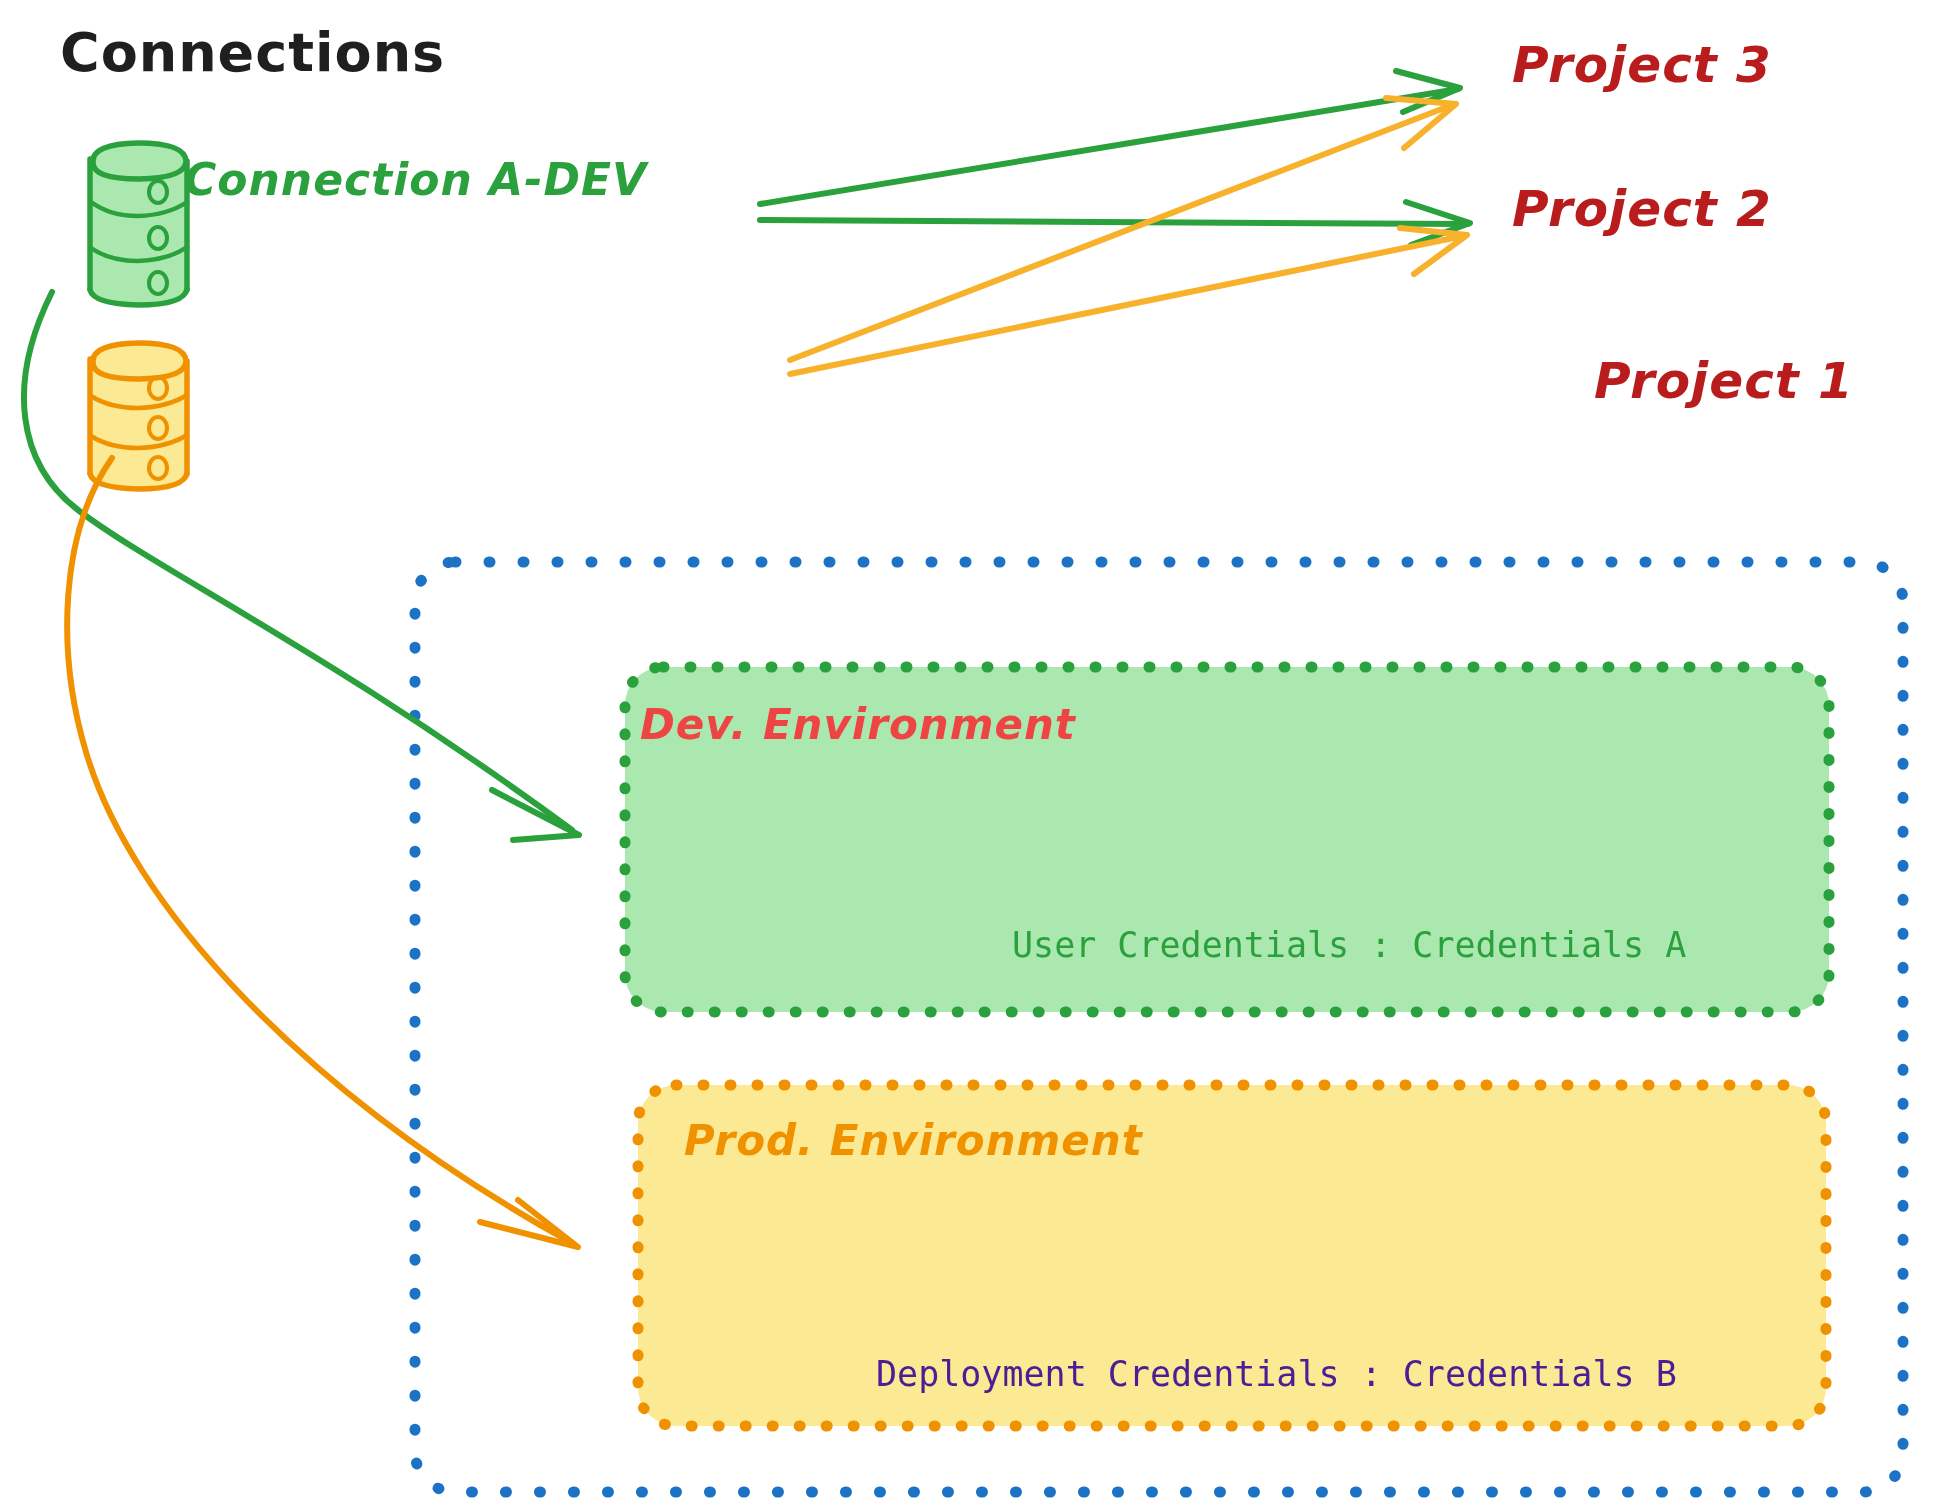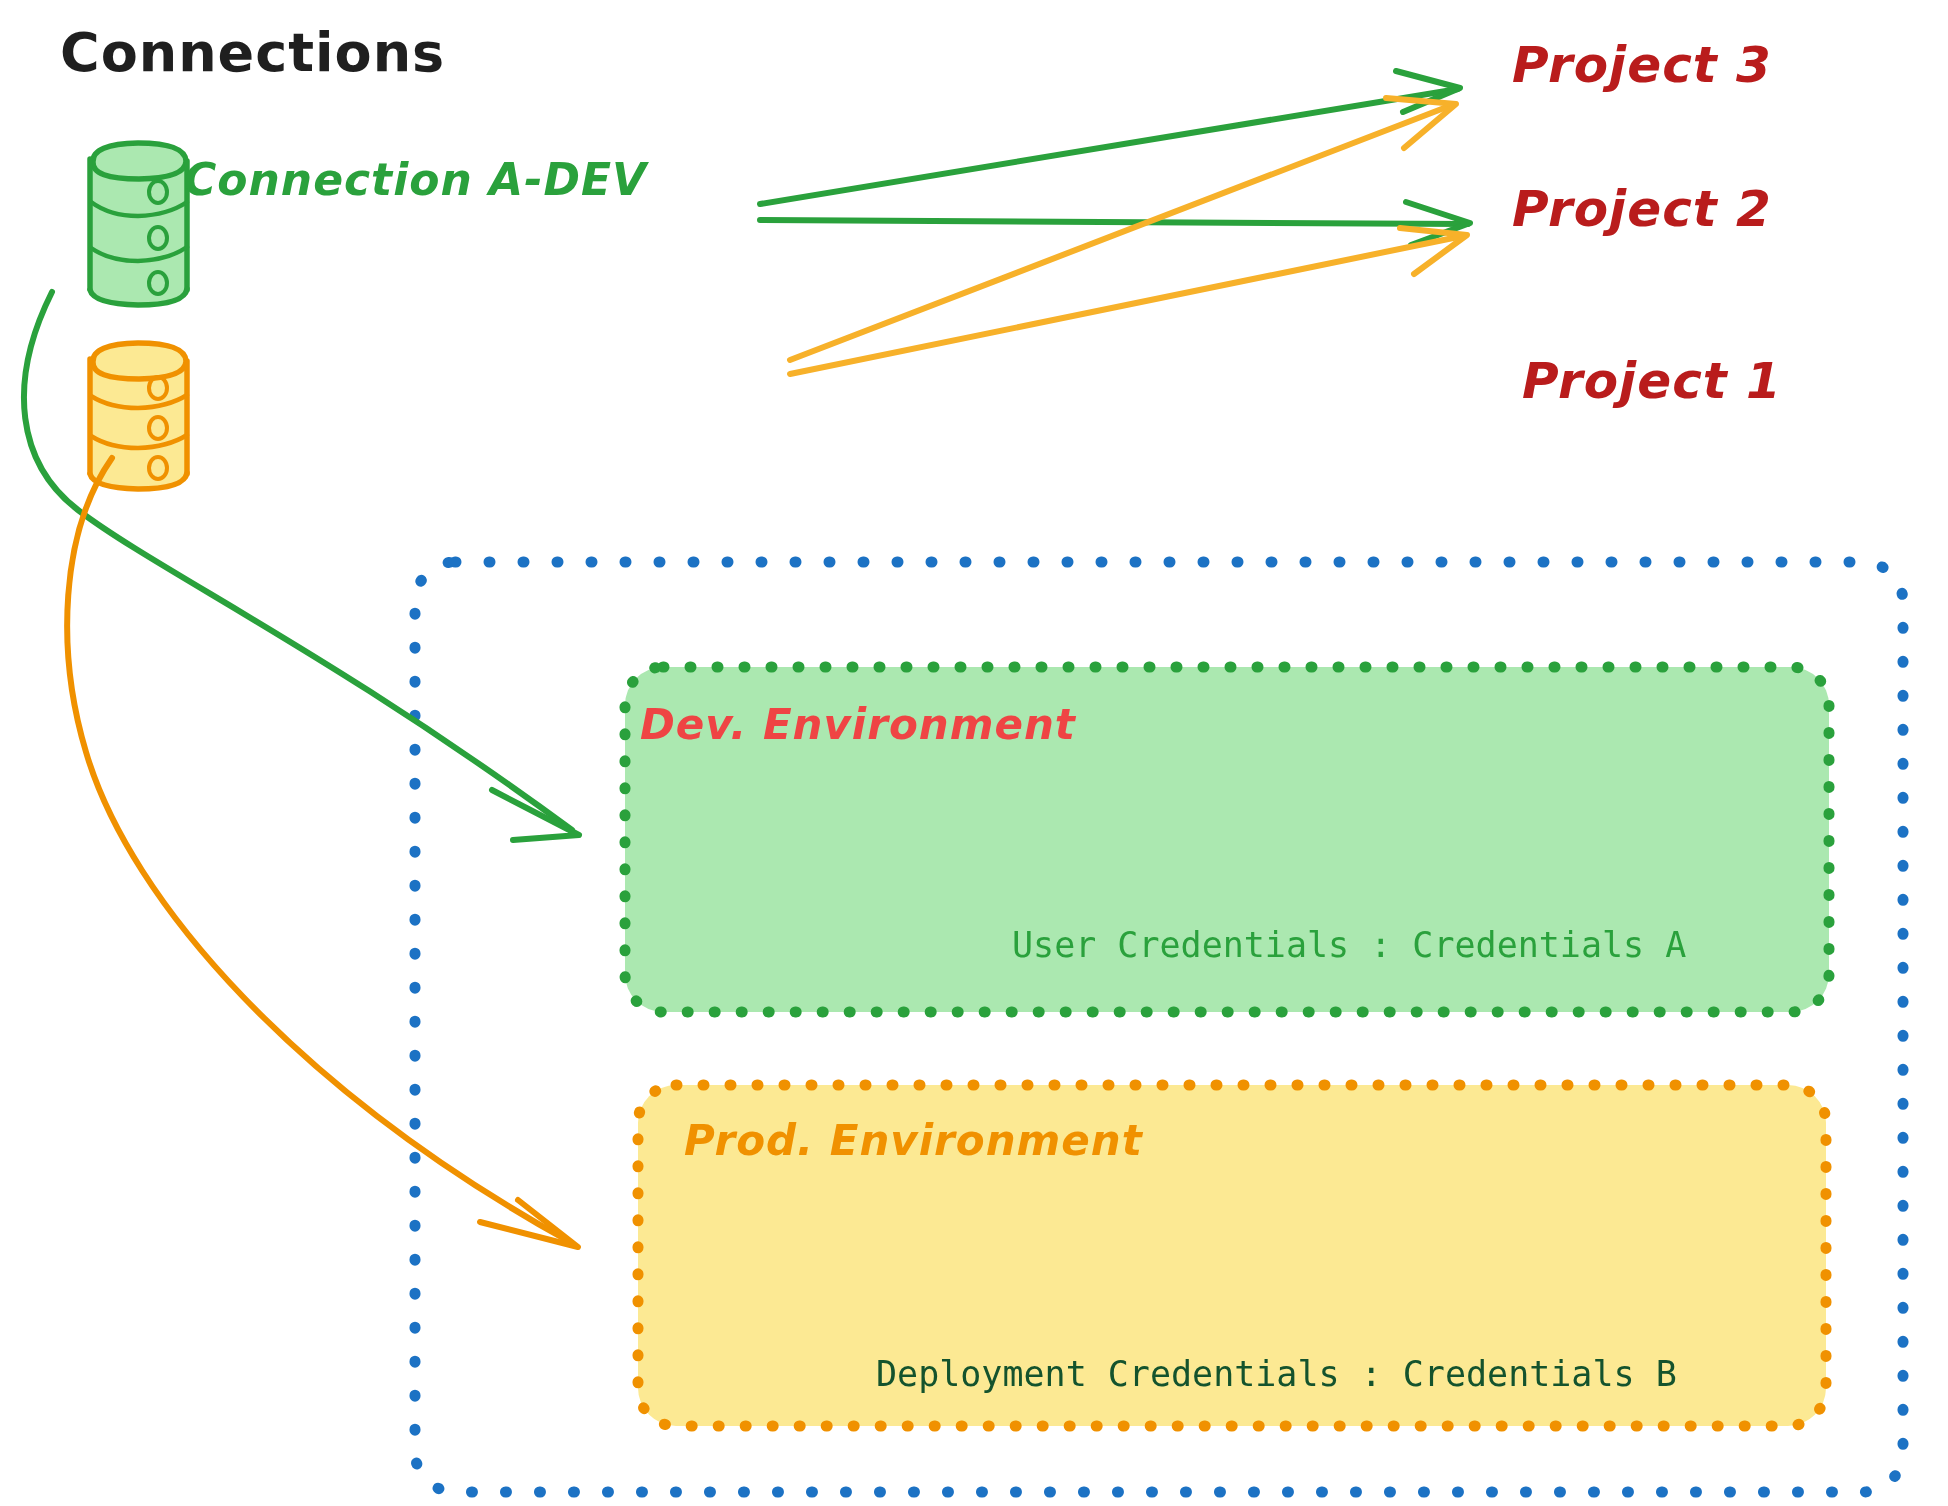--- a/index.html
+++ b/index.html
@@ -62,21 +62,21 @@
     color: #f09100;
     font-style: italic;
   }
   .project-label {
     font-size: 50px;
     color: #b91c1c;
     font-style: italic;
   }
   #label-project-3 { left: 1512px; top: 28px; }
   #label-project-2 { left: 1512px; top: 172px; }
-  #label-project-1 { left: 1522px; top: 344px; }
+  #label-project-1 { left: 1594px; top: 344px; }
   .env-title {
     font-size: 42px;
     font-style: italic;
   }
   #label-dev-env {
     left: 640px;
     top: 692px;
     color: #ef4444;
   }
   #label-prod-env {
@@ -88,21 +88,21 @@
     font-size: 35px;
   }
   #label-dev-cred {
     left: 1012px;
     top: 916px;
     color: #2aa13c;
   }
   #label-prod-cred {
     left: 876px;
     top: 1345px;
-    color: #14532d;
+    color: #4c1d95;
   }
 </style>
 </head>
 <body>
 
 <div id="canvas">
 
   <svg id="diagram-svg" viewBox="0 0 1948 1506">
 
     <rect x="415" y="550" width="1488" height="930" rx="40" ry="40" fill="none" stroke="#1c72c4" stroke-width="11" stroke-linecap="round" stroke-dasharray="1 33"></rect>

